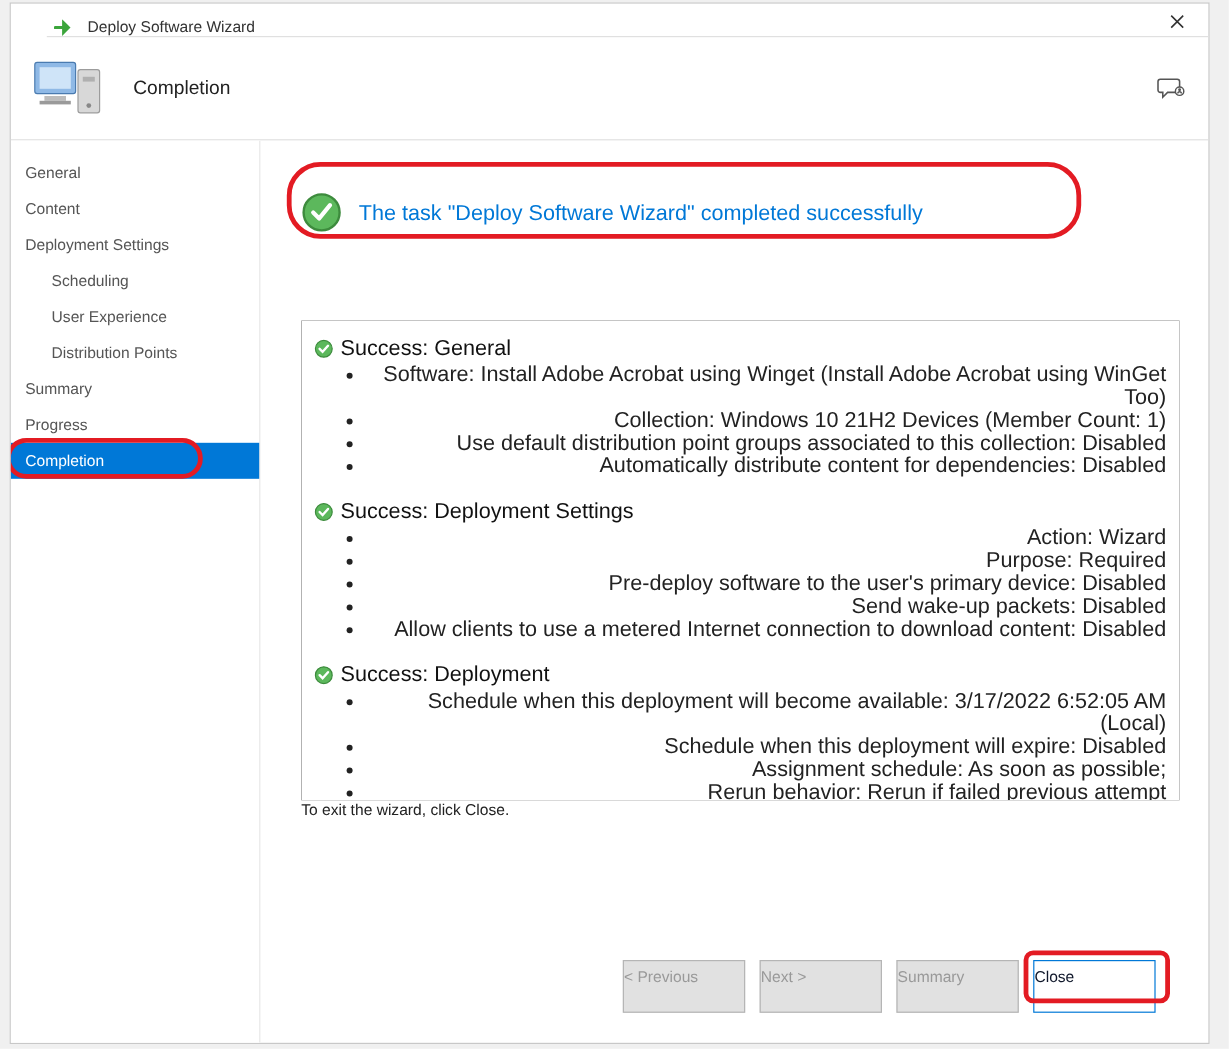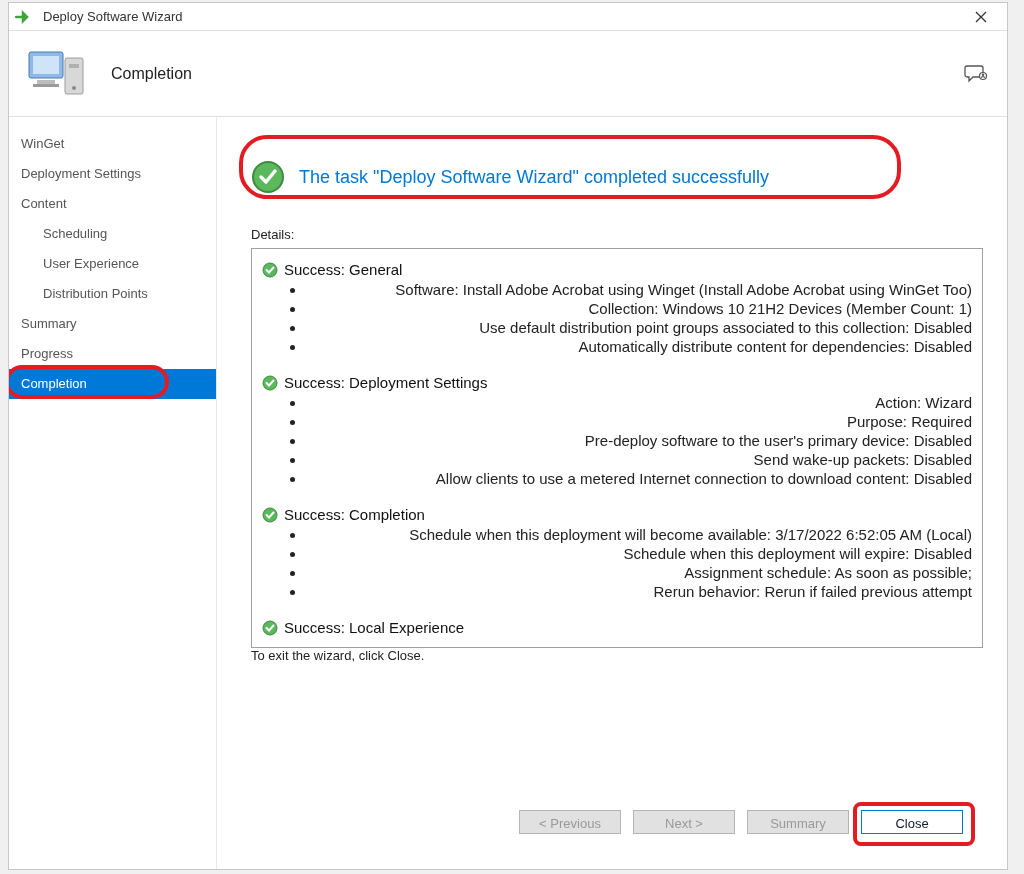--- a/index.html
+++ b/index.html
@@ -19,23 +19,24 @@
       width: 1000px;
       height: 868px;
       background: #ffffff;
       border: 1px solid #c8c8c8;
       display: flex;
       flex-direction: column;
     }
     .titlebar {
       height: 28px;
       display: flex;
-      align-items: center;
+      align-items: flex-end;
       padding: 0 6px;
       border-bottom: 1px solid #e0e0e0;
+      margin-left: 30px;
     }
     .titlebar-icon {
       width: 20px;
       height: 14px;
       display: inline-flex;
       align-items: center;
       justify-content: center;
     }
     .titlebar-icon svg { display: block; }
     .titlebar-title {
@@ -161,22 +162,23 @@
       font-size: 13px;
       color: #222;
       margin-bottom: 6px;
     }
     .details-box {
       border: 1px solid #a0a0a0;
       background: #fff;
       height: 400px;
       overflow-y: scroll;
       padding: 12px 10px;
-      font-size: 15px;
+      font-size: 18px;
       color: #222;
+      margin-top: 40px;
     }
     .detail-group {
       margin-bottom: 18px;
     }
     .detail-group-header {
       display: flex;
       align-items: center;
       margin-bottom: 2px;
     }
     .detail-success-icon {
@@ -206,27 +208,27 @@
     .footer {
       height: 54px;
       display: flex;
       align-items: center;
       justify-content: flex-end;
       padding: 0 20px 16px 0;
       gap: 12px;
     }
     .wizard-button {
       min-width: 102px;
-      height: 24px;
+      height: 44px;
       border: 1px solid #b5b5b5;
       background: #e1e1e1;
       font-size: 13px;
       color: #999;
       cursor: default;
-      text-align: center;
+      text-align: left;
       line-height: 26px;
     }
     .wizard-button.enabled {
       color: #0f172a;
       border: 1px solid #0078d7;
       background: #fff;
       cursor: pointer;
     }
     .close-button-wrap {
       position: relative;
@@ -287,23 +289,23 @@
         <circle cx="19" cy="13" r="3.5" fill="#fff" stroke="#555" stroke-width="1.2"></circle>
         <circle cx="19" cy="11.8" r="1.2" fill="#555"></circle>
         <path d="M17.5 15 a1.5 1.5 0 0 1 3 0" fill="none" stroke="#555" stroke-width="1.2"></path>
       </svg>
     </span>
   </div>
 
   <div class="body-section">
 
     <div class="sidebar">
-      <div class="sidebar-item top-level"><span>WinGet</span></div>
+      <div class="sidebar-item top-level"><span>General</span></div>
+      <div class="sidebar-item top-level"><span>Content</span></div>
       <div class="sidebar-item top-level"><span>Deployment Settings</span></div>
-      <div class="sidebar-item top-level"><span>Content</span></div>
       <div class="sidebar-item sidebar-sub"><span>Scheduling</span></div>
       <div class="sidebar-item sidebar-sub"><span>User Experience</span></div>
       <div class="sidebar-item sidebar-sub"><span>Distribution Points</span></div>
       <div class="sidebar-item top-level"><span>Summary</span></div>
       <div class="sidebar-item top-level"><span>Progress</span></div>
       <div class="sidebar-item top-level active sidebar-completion-marker">
         <span>Completion</span>
         <div class="red-oval-sidebar"></div>
       </div>
     </div>
@@ -314,21 +316,20 @@
         <div class="red-rect-banner"></div>
         <span class="success-icon-large">
           <svg width="34" height="34" viewBox="0 0 34 34">
             <circle cx="17" cy="17" r="15" fill="#5cb85c" stroke="#3d8b3d" stroke-width="2"></circle>
             <path d="M10 17 L15 22 L24 11" stroke="#fff" stroke-width="3.5" fill="none" stroke-linecap="round" stroke-linejoin="round"></path>
           </svg>
         </span>
         <span class="success-text">The task "Deploy Software Wizard" completed successfully</span>
       </div>
 
-      <div class="details-label">Details:</div>
 
       <div class="details-box">
 
         <div class="detail-group">
           <div class="detail-group-header">
             <span class="detail-success-icon">
               <svg width="16" height="16" viewBox="0 0 16 16">
                   <circle cx="8" cy="8" r="7" fill="#5cb85c" stroke="#3d8b3d"></circle>
                   <path d="M4.5 8 L7 10.5 L11.5 5.5" stroke="#fff" stroke-width="2" fill="none" stroke-linecap="round"></path>
                 </svg>
@@ -363,21 +364,21 @@
         </div>
 
         <div class="detail-group">
           <div class="detail-group-header">
             <span class="detail-success-icon">
               <svg width="16" height="16" viewBox="0 0 16 16">
                   <circle cx="8" cy="8" r="7" fill="#5cb85c" stroke="#3d8b3d"></circle>
                   <path d="M4.5 8 L7 10.5 L11.5 5.5" stroke="#fff" stroke-width="2" fill="none" stroke-linecap="round"></path>
                 </svg>
             </span>
-            <span class="detail-group-title">Success: Completion</span>
+            <span class="detail-group-title">Success: Deployment</span>
           </div>
           <ul class="detail-bullets">
             <li>Schedule when this deployment will become available: 3/17/2022 6:52:05 AM (Local)</li>
             <li>Schedule when this deployment will expire: Disabled</li>
             <li>Assignment schedule: As soon as possible;</li>
             <li>Rerun behavior: Rerun if failed previous attempt</li>
           </ul>
         </div>
 
         <div class="detail-group">

